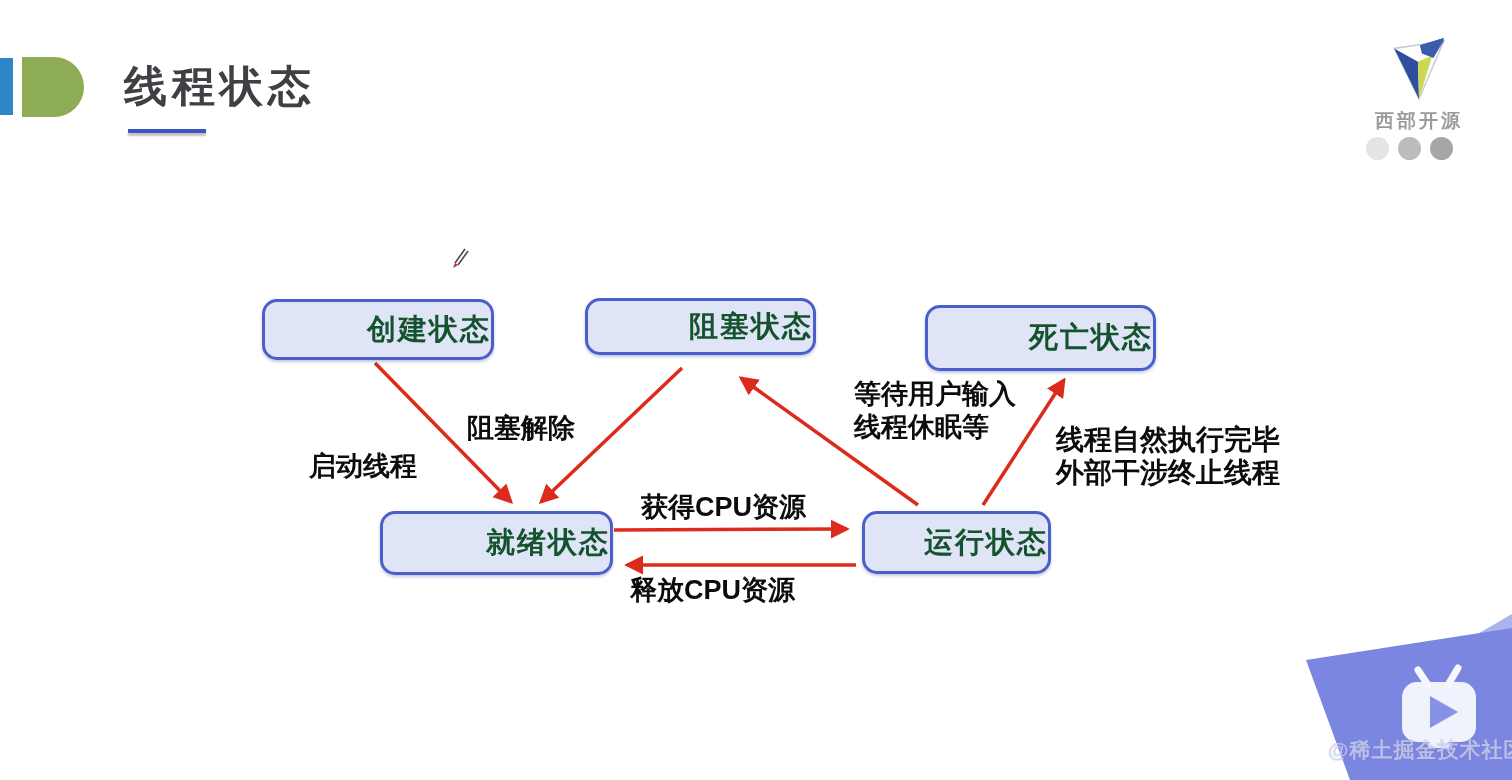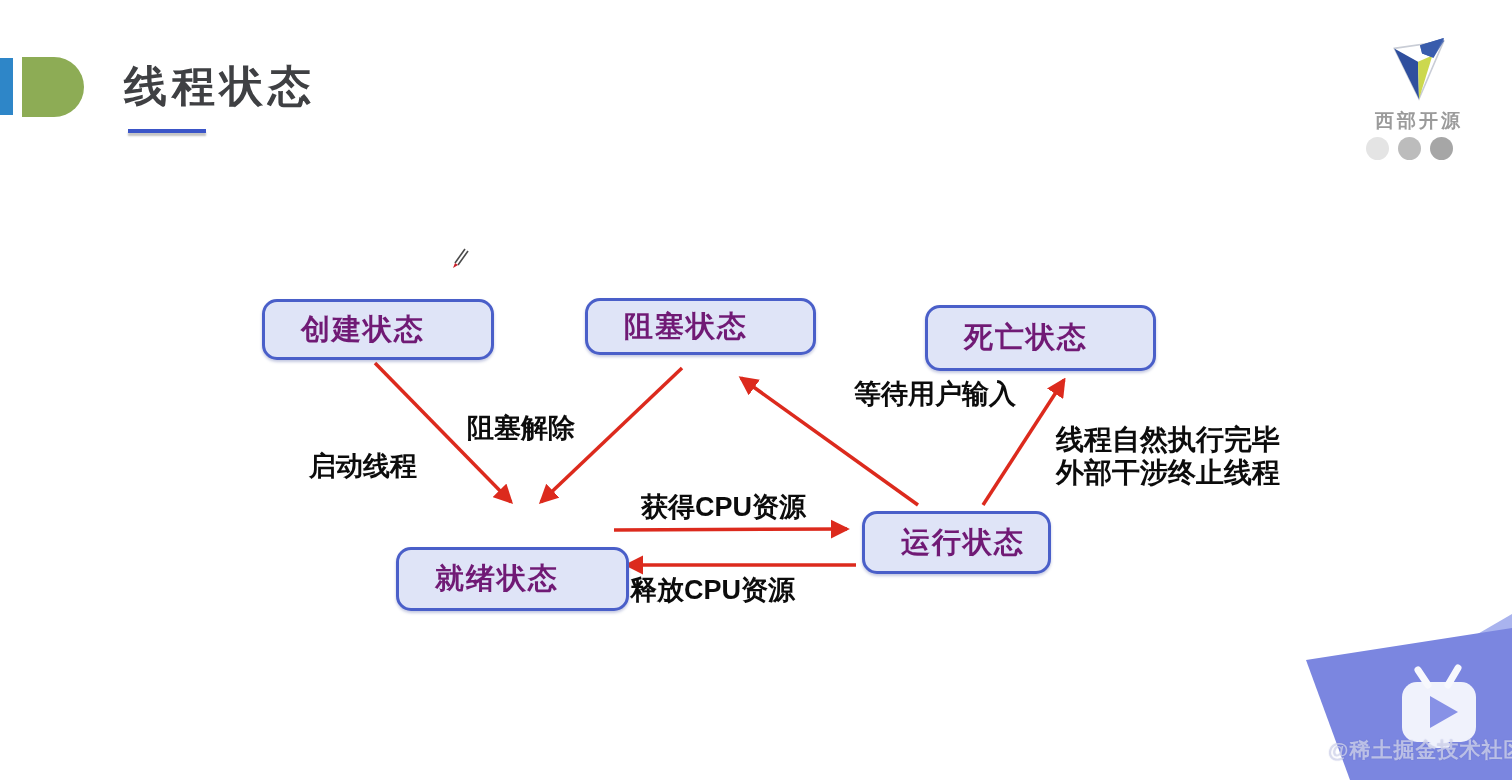--- a/index.html
+++ b/index.html
@@ -76,32 +76,32 @@
 
   
   .node {
     position: absolute;
     background: #dfe4f7;
     border: 3px solid #4a5fc9;
     border-radius: 15px;
     box-shadow: 0 2px 3px rgba(110,120,180,0.4);
     display: flex;
     align-items: center;
-    justify-content: flex-start;
+    justify-content: flex-end;
     font-size: 29px;
     font-weight: bold;
-    color: #701a75;
+    color: #14532d;
     letter-spacing: 2px;
     box-sizing: border-box;
     padding-left: 36px;
   }
   .node-created { left: 262px; top: 299px; width: 232px; height: 61px; }
   .node-blocked { left: 585px; top: 298px; width: 231px; height: 57px; }
   .node-dead    { left: 925px; top: 305px; width: 231px; height: 66px; }
-  .node-ready   { left: 396px; top: 511px; width: 233px; height: 64px; margin-top: 36px; }
+  .node-ready   { left: 380px; top: 511px; width: 233px; height: 64px; }
   .node-running { left: 862px; top: 511px; width: 189px; height: 63px; }
 
   .edge-label {
     position: absolute;
     font-size: 27px;
     font-weight: bold;
     color: #0c0c0c;
     white-space: nowrap;
     line-height: 33px;
   }
@@ -195,20 +195,21 @@
 <div class="node node-running">
   <span>运行状态</span>
 </div>
 
 <div class="edge-label lbl-start">启动线程</div>
 <div class="edge-label lbl-unblock">阻塞解除</div>
 <div class="edge-label lbl-getcpu">获得CPU资源</div>
 <div class="edge-label lbl-release">释放CPU资源</div>
 <div class="edge-label lbl-wait">
   <div>等待用户输入</div>
+  <div>线程休眠等</div>
 </div>
 <div class="edge-label lbl-finish">
   <div>线程自然执行完毕</div>
   <div>外部干涉终止线程</div>
 </div>
 
 <svg class="pen-cursor" width="22" height="26" viewBox="0 0 22 26">
   <line x1="17" y1="3" x2="7" y2="17" stroke="#4a4a4a" stroke-width="1.6"></line>
   <line x1="20" y1="5" x2="10" y2="19" stroke="#4a4a4a" stroke-width="1.6"></line>
   <polygon points="7,17 10,19 5,22" fill="#c9202a"></polygon>

